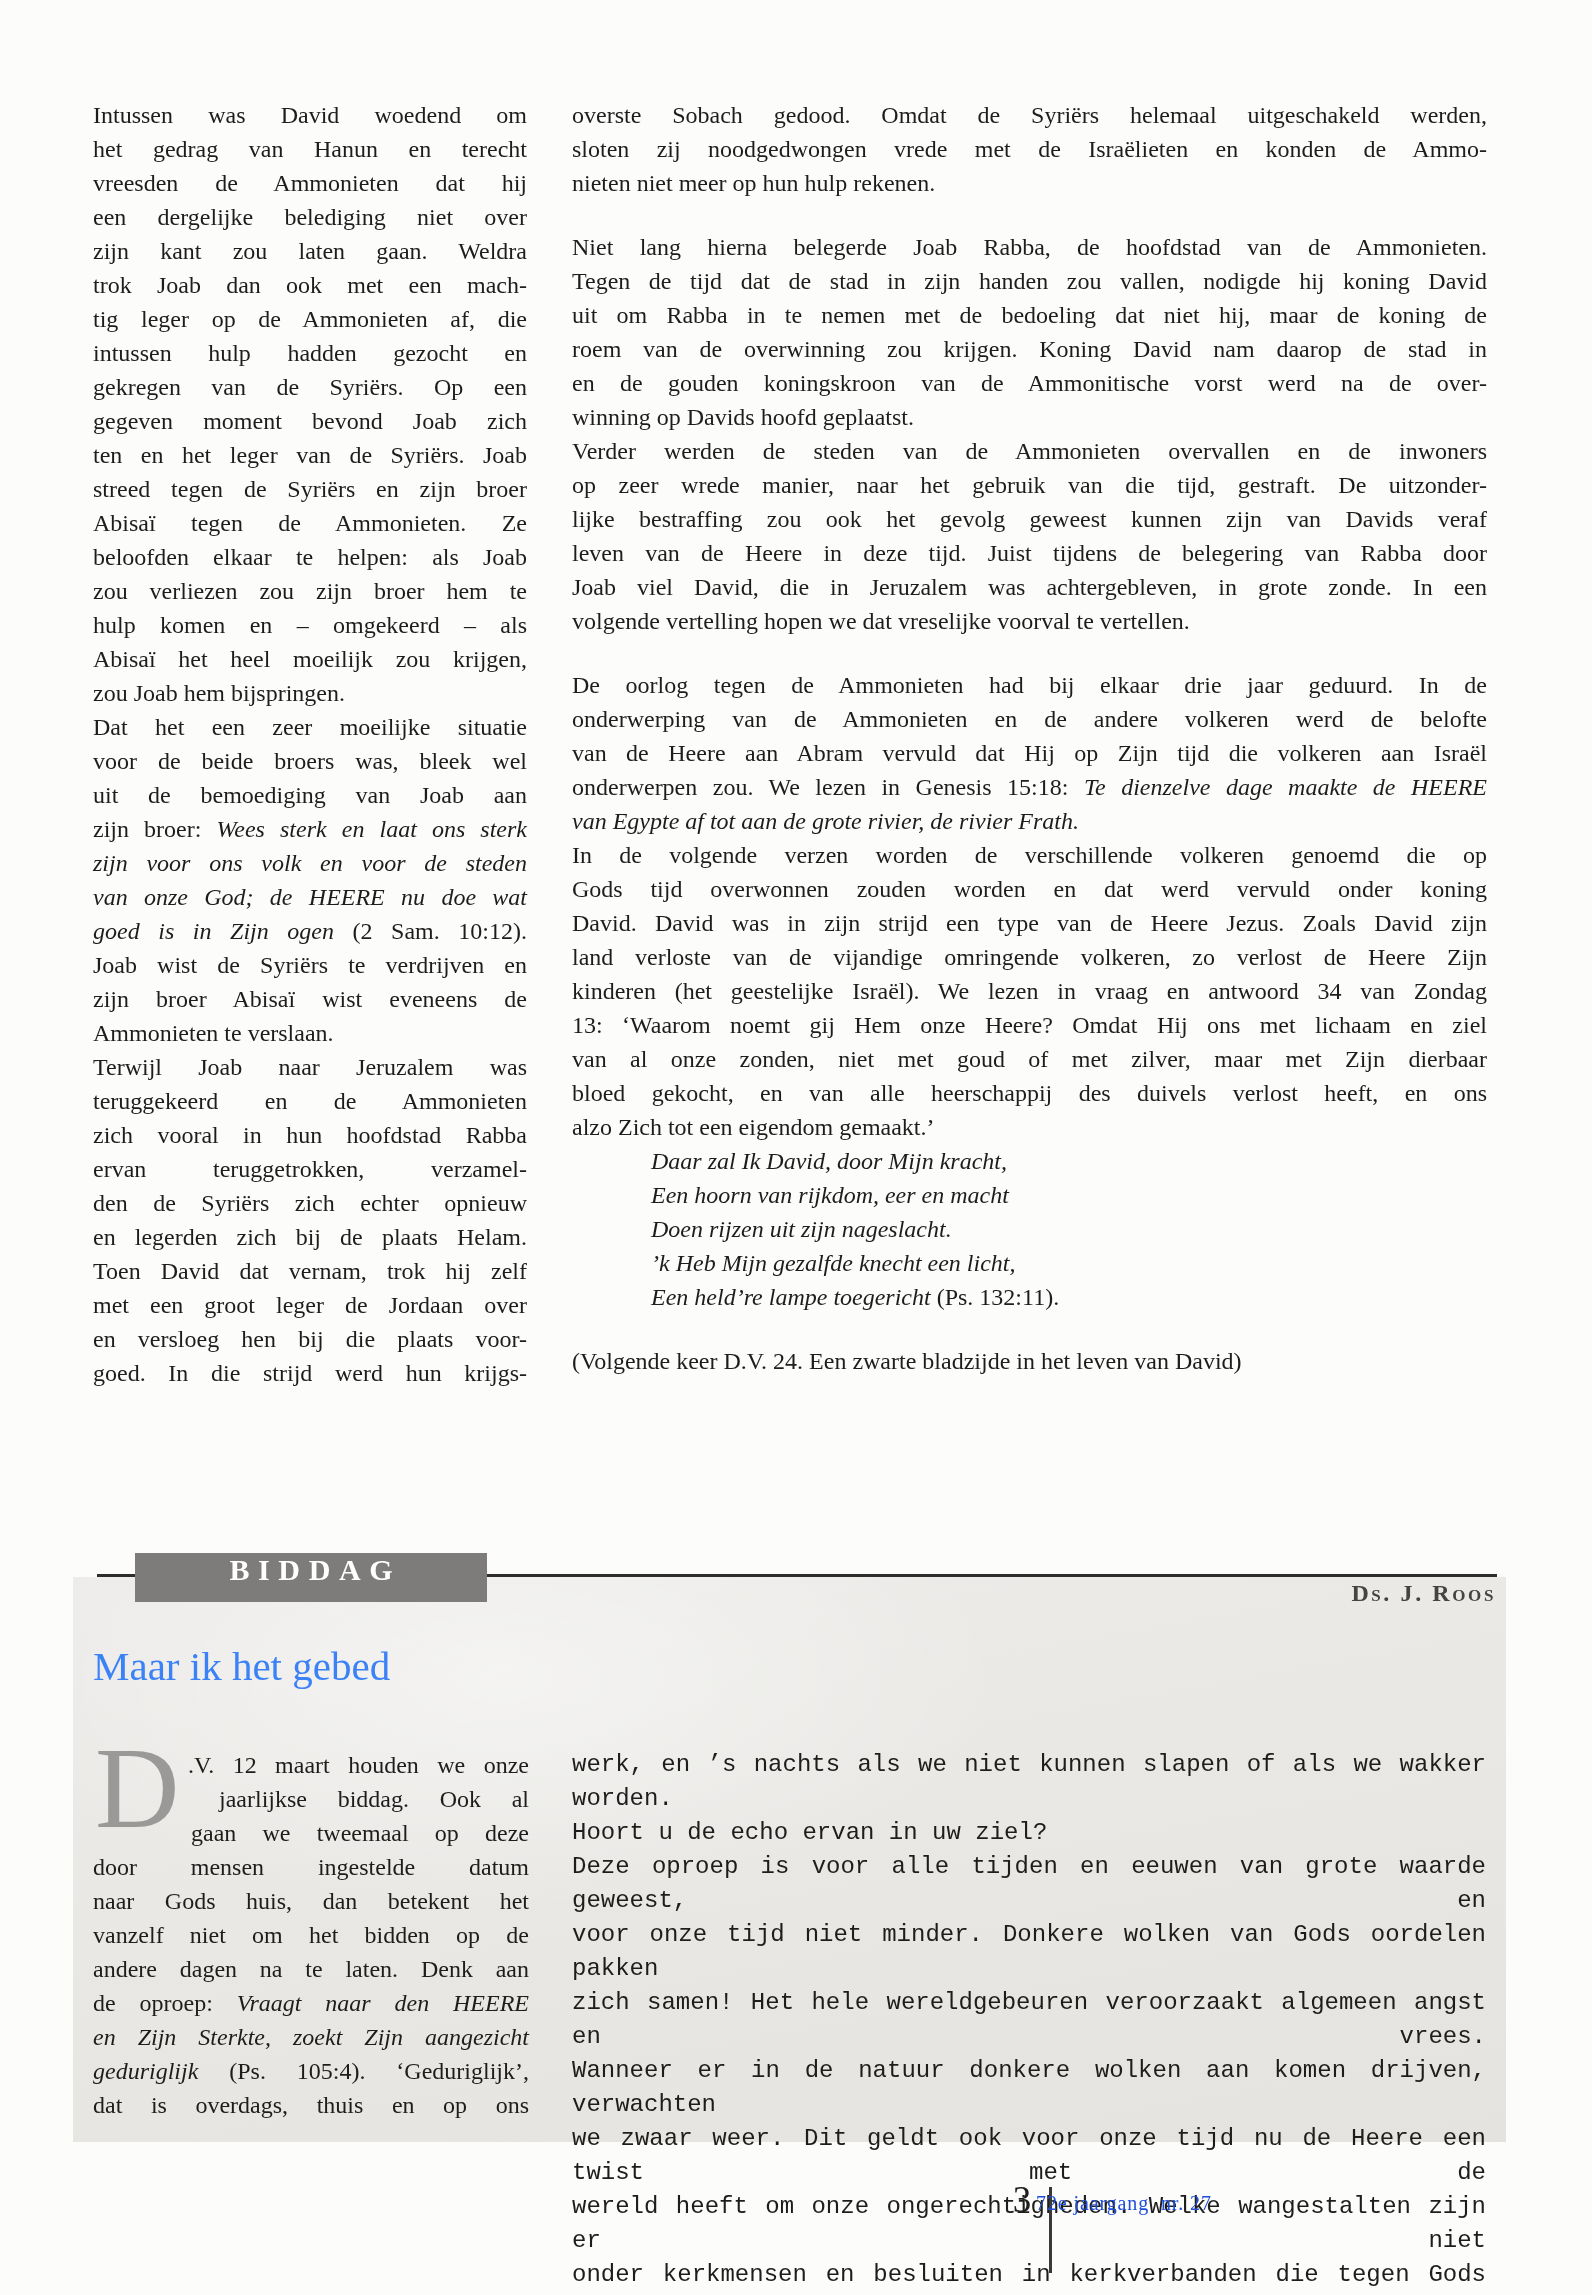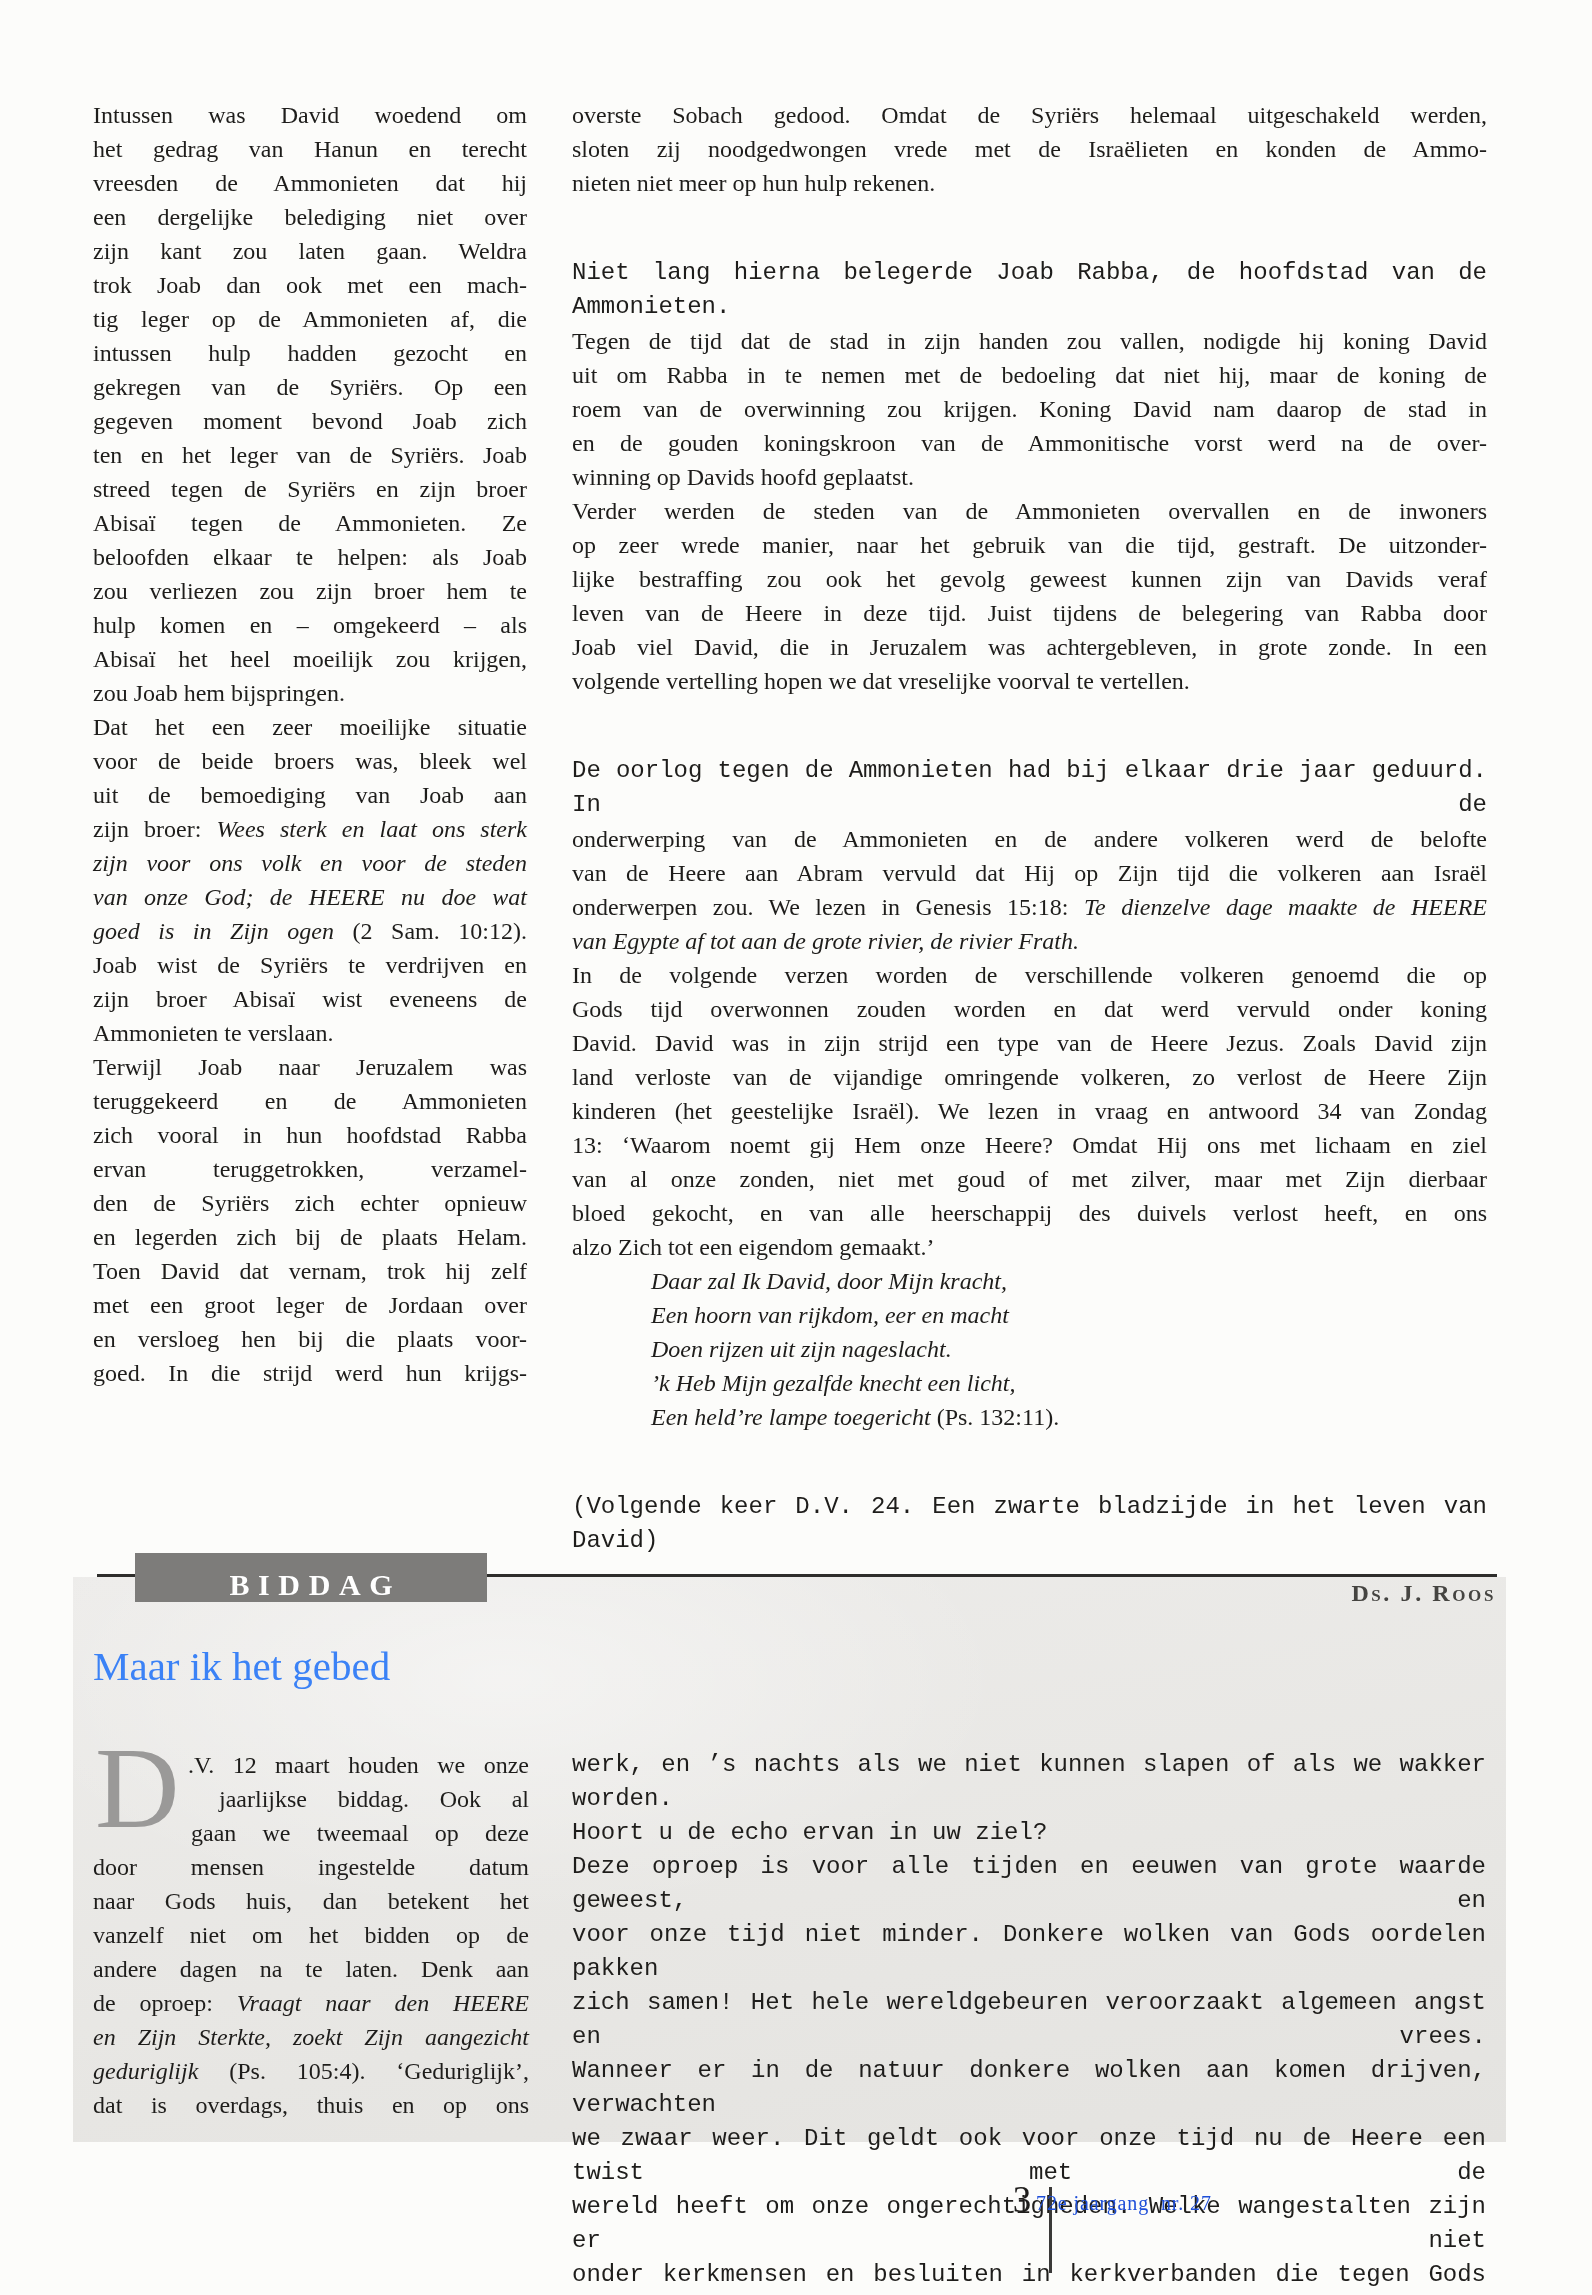--- a/index.html
+++ b/index.html
@@ -8,36 +8,36 @@
     width:1592px;height:2295px;position:relative;overflow:hidden;
     background:#fcfcfa;
     font-family:"Liberation Serif", serif;
     color:#1e1d1b;
   }
   .col{position:absolute;}
   .ln{text-align:justify;text-align-last:justify;}
   .ln em{font-style:italic;}
   .ln.end{text-align-last:left;}
   .ln.ind{text-align-last:left;padding-left:79px;}
-  .ln.gap{margin-top:56px;font-family:Liberation Mono, monospace;}
+  .ln.gap{margin-top:30px;}
 
   .col-tl{left:93px;top:98px;width:434px;font-size:24px;line-height:34px;}
   .col-tr{left:572px;top:98px;width:915px;font-size:24px;line-height:34px;}
 
   .rule{position:absolute;left:97px;top:1574px;width:1400px;height:2.6px;background:#2e2d2b;}
   .panel{
     position:absolute;left:73px;top:1577px;width:1433px;height:565px;
     background:
       radial-gradient(ellipse 777px 362px at 30% 18%, rgba(255,255,255,.45), rgba(255,255,255,0) 65%),
       linear-gradient(170deg,#edecea 0%, #e8e7e4 55%, #e4e3e0 100%);
   }
   .kicker{
     position:absolute;left:135px;top:1553px;width:352px;height:49px;
     background:#7d7c7a;color:#ffffff;
-    display:flex;align-items:flex-end;justify-content:center;
+    display:flex;align-items:flex-start;justify-content:center;
     font-size:30px;font-weight:bold;letter-spacing:8.6px;text-indent:8.6px;
   }
   .author{
     position:absolute;left:1156px;top:1580px;width:340px;text-align:right;
     font-variant:small-caps;letter-spacing:2.6px;font-size:24px;color:#454441;font-weight:bold;
   }
   .title{position:absolute;left:93px;top:1642px;font-size:41px;color:#3b82f6;}
   .dropcap{position:absolute;left:95px;top:1729px;font-size:117px;line-height:1;color:#9a9998;}
 
   .col-bl{left:93px;top:1748px;width:436px;font-size:24px;line-height:34px;}

